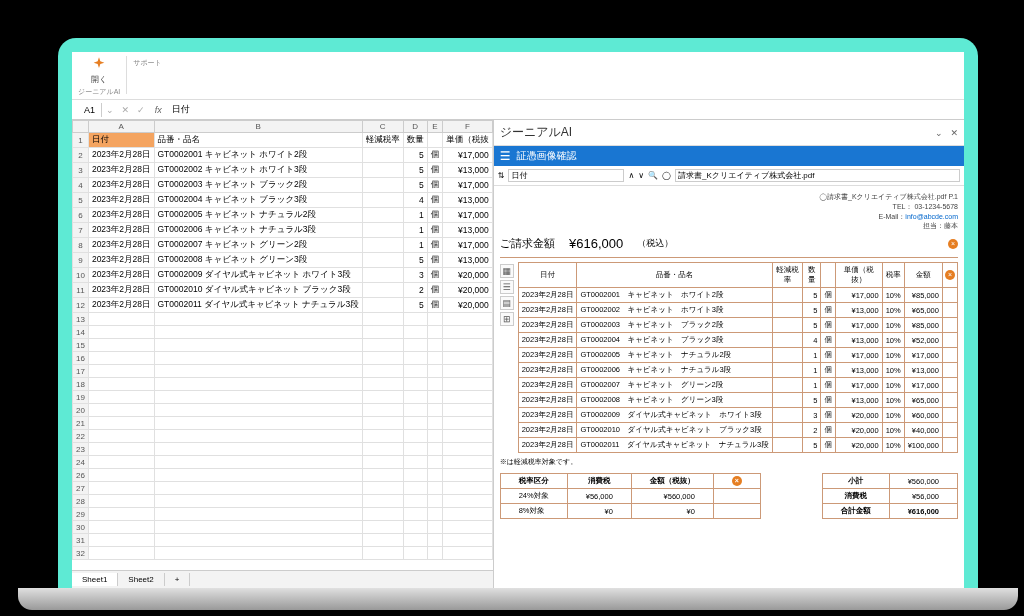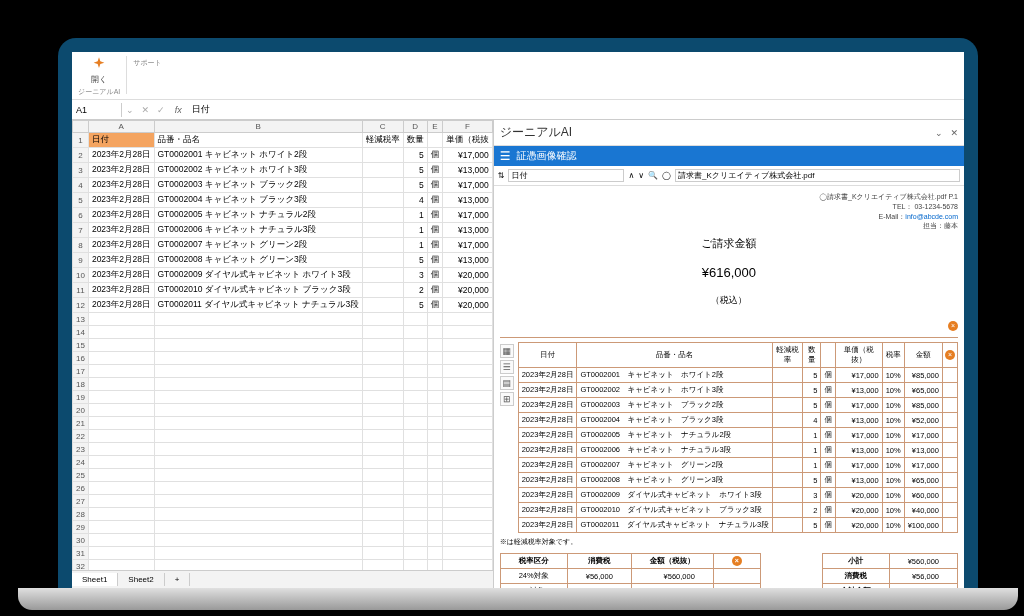--- a/index.html
+++ b/index.html
@@ -1,26 +1,26 @@
 <!DOCTYPE html>
 <html><head>
 <meta charset="utf-8">
 <style>
 *{margin:0;padding:0;box-sizing:border-box;font-family:"Meiryo","MS PGothic",sans-serif;}
 body{background:#000;display:flex;justify-content:center;align-items:center;height:616px;}
-.laptop{width:920px;height:550px;background:#0c4a6e;border-radius:18px 18px 0 0;padding:14px 14px 0;position:relative;margin-top:10px;margin-left:12px;}
+.laptop{width:920px;height:550px;background:#5eead4;border-radius:18px 18px 0 0;padding:14px 14px 0;position:relative;margin-top:10px;margin-left:12px;}
 .laptop::after{content:"";position:absolute;bottom:-22px;left:-40px;right:-40px;height:22px;background:linear-gradient(#e0e0e0,#999);border-radius:0 0 14px 14px;}
 .screen{width:100%;height:100%;background:#fff;overflow:hidden;display:flex;flex-direction:column;font-size:9px;}
 .ribbon{display:flex;align-items:flex-start;padding:4px 6px;border-bottom:1px solid #ddd;height:48px;gap:6px;}
 .rib-item{display:flex;flex-direction:column;align-items:center;font-size:8px;color:#444;padding:0 4px;}
 .rib-ico{width:16px;height:16px;margin-bottom:2px;}
 .rib-sep{width:1px;height:38px;background:#ddd;}
 .rib-group-label{font-size:7px;color:#888;text-align:center;margin-top:2px;}
 .formula-bar{display:flex;align-items:center;border-bottom:1px solid #ccc;height:20px;font-size:9px;}
-.fb-cell{width:50px;border-right:1px solid #ccc;padding:2px 4px;}
+.fb-cell{width:30px;border-right:1px solid #ccc;padding:2px 12px;}
 .fb-fx{padding:0 6px;color:#666;font-style:italic;}
 .fb-input{flex:1;padding:2px 4px;}
 .main{flex:1;display:flex;overflow:hidden;}
 .sheet{flex:0 0 380px;display:flex;flex-direction:column;border-right:1px solid #ccc;}
 .grid{flex:1;overflow:auto;font-size:8.5px;}
 table.sp{border-collapse:collapse;width:100%;}
 table.sp th{background:#f3f3f3;border:1px solid #ccc;font-weight:normal;color:#555;padding:1px 2px;text-align:center;font-size:8px;}
 table.sp td{border:1px solid #e0e0e0;padding:1px 3px;height:13px;white-space:nowrap;}
 .rowh{background:#f3f3f3;text-align:center;color:#555;width:20px;font-size:8px;}
 .sel{background:#f4a460;}
@@ -34,21 +34,21 @@
 .p-bar{background:#1976d2;color:#fff;padding:3px 6px;display:flex;align-items:center;gap:6px;font-size:10px;}
 .p-bar .ham{font-size:12px;}
 .p-tools{display:flex;align-items:center;padding:3px 4px;gap:4px;font-size:8px;border-bottom:1px solid #ddd;}
 .p-tools input{font-size:8px;padding:1px 2px;border:1px solid #ccc;}
 .p-tools .search{flex:0 0 80px;}
 .p-tools .file{flex:1;}
 .p-body{flex:1;overflow:auto;padding:4px 6px;font-size:8px;}
 .doc-head{display:flex;justify-content:flex-end;font-size:7px;color:#444;padding:2px 0;}
 .doc-info{text-align:right;line-height:1.4;}
 .doc-info a{color:#06c;}
-.inv-row{display:flex;align-items:center;gap:14px;padding:3px 0 6px;border-bottom:1px solid #c97;flex-direction:column;}
+.inv-row{display:flex;align-items:center;gap:14px;padding:3px 0 6px;border-bottom:1px solid #c97;}
 .inv-label{font-size:11px;}
 .inv-amt{font-size:13px;}
 .inv-tax{font-size:9px;}
 table.doc{border-collapse:collapse;width:100%;margin-top:4px;font-size:7.5px;}
 table.doc th{background:#fff;border:1px solid #c97;padding:2px;font-weight:normal;}
 table.doc td{border:1px solid #c97;padding:2px 3px;white-space:nowrap;}
 .r{text-align:right;}
 .side-icons{position:absolute;left:0;top:0;display:flex;flex-direction:column;gap:2px;padding-top:2px;}
 .side-icons span{width:14px;height:14px;display:flex;align-items:center;justify-content:center;font-size:9px;color:#555;border:1px solid #ccc;background:#fafafa;}
 .doc-wrap{position:relative;padding-left:18px;}
@@ -311,29 +311,20 @@
                   <td class="rowh">23</td>
                   <td></td>
                   <td></td>
                   <td></td>
                   <td></td>
                   <td></td>
                   <td></td>
                 </tr>
                 <tr>
                   <td class="rowh">24</td>
-                  <td></td>
-                  <td></td>
-                  <td></td>
-                  <td></td>
-                  <td></td>
-                  <td></td>
-                </tr>
-                <tr>
-                  <td class="rowh">25</td>
                   <td></td>
                   <td></td>
                   <td></td>
                   <td></td>
                   <td></td>
                   <td></td>
                 </tr>
                 <tr>
                   <td class="rowh">26</td>
                   <td></td>

